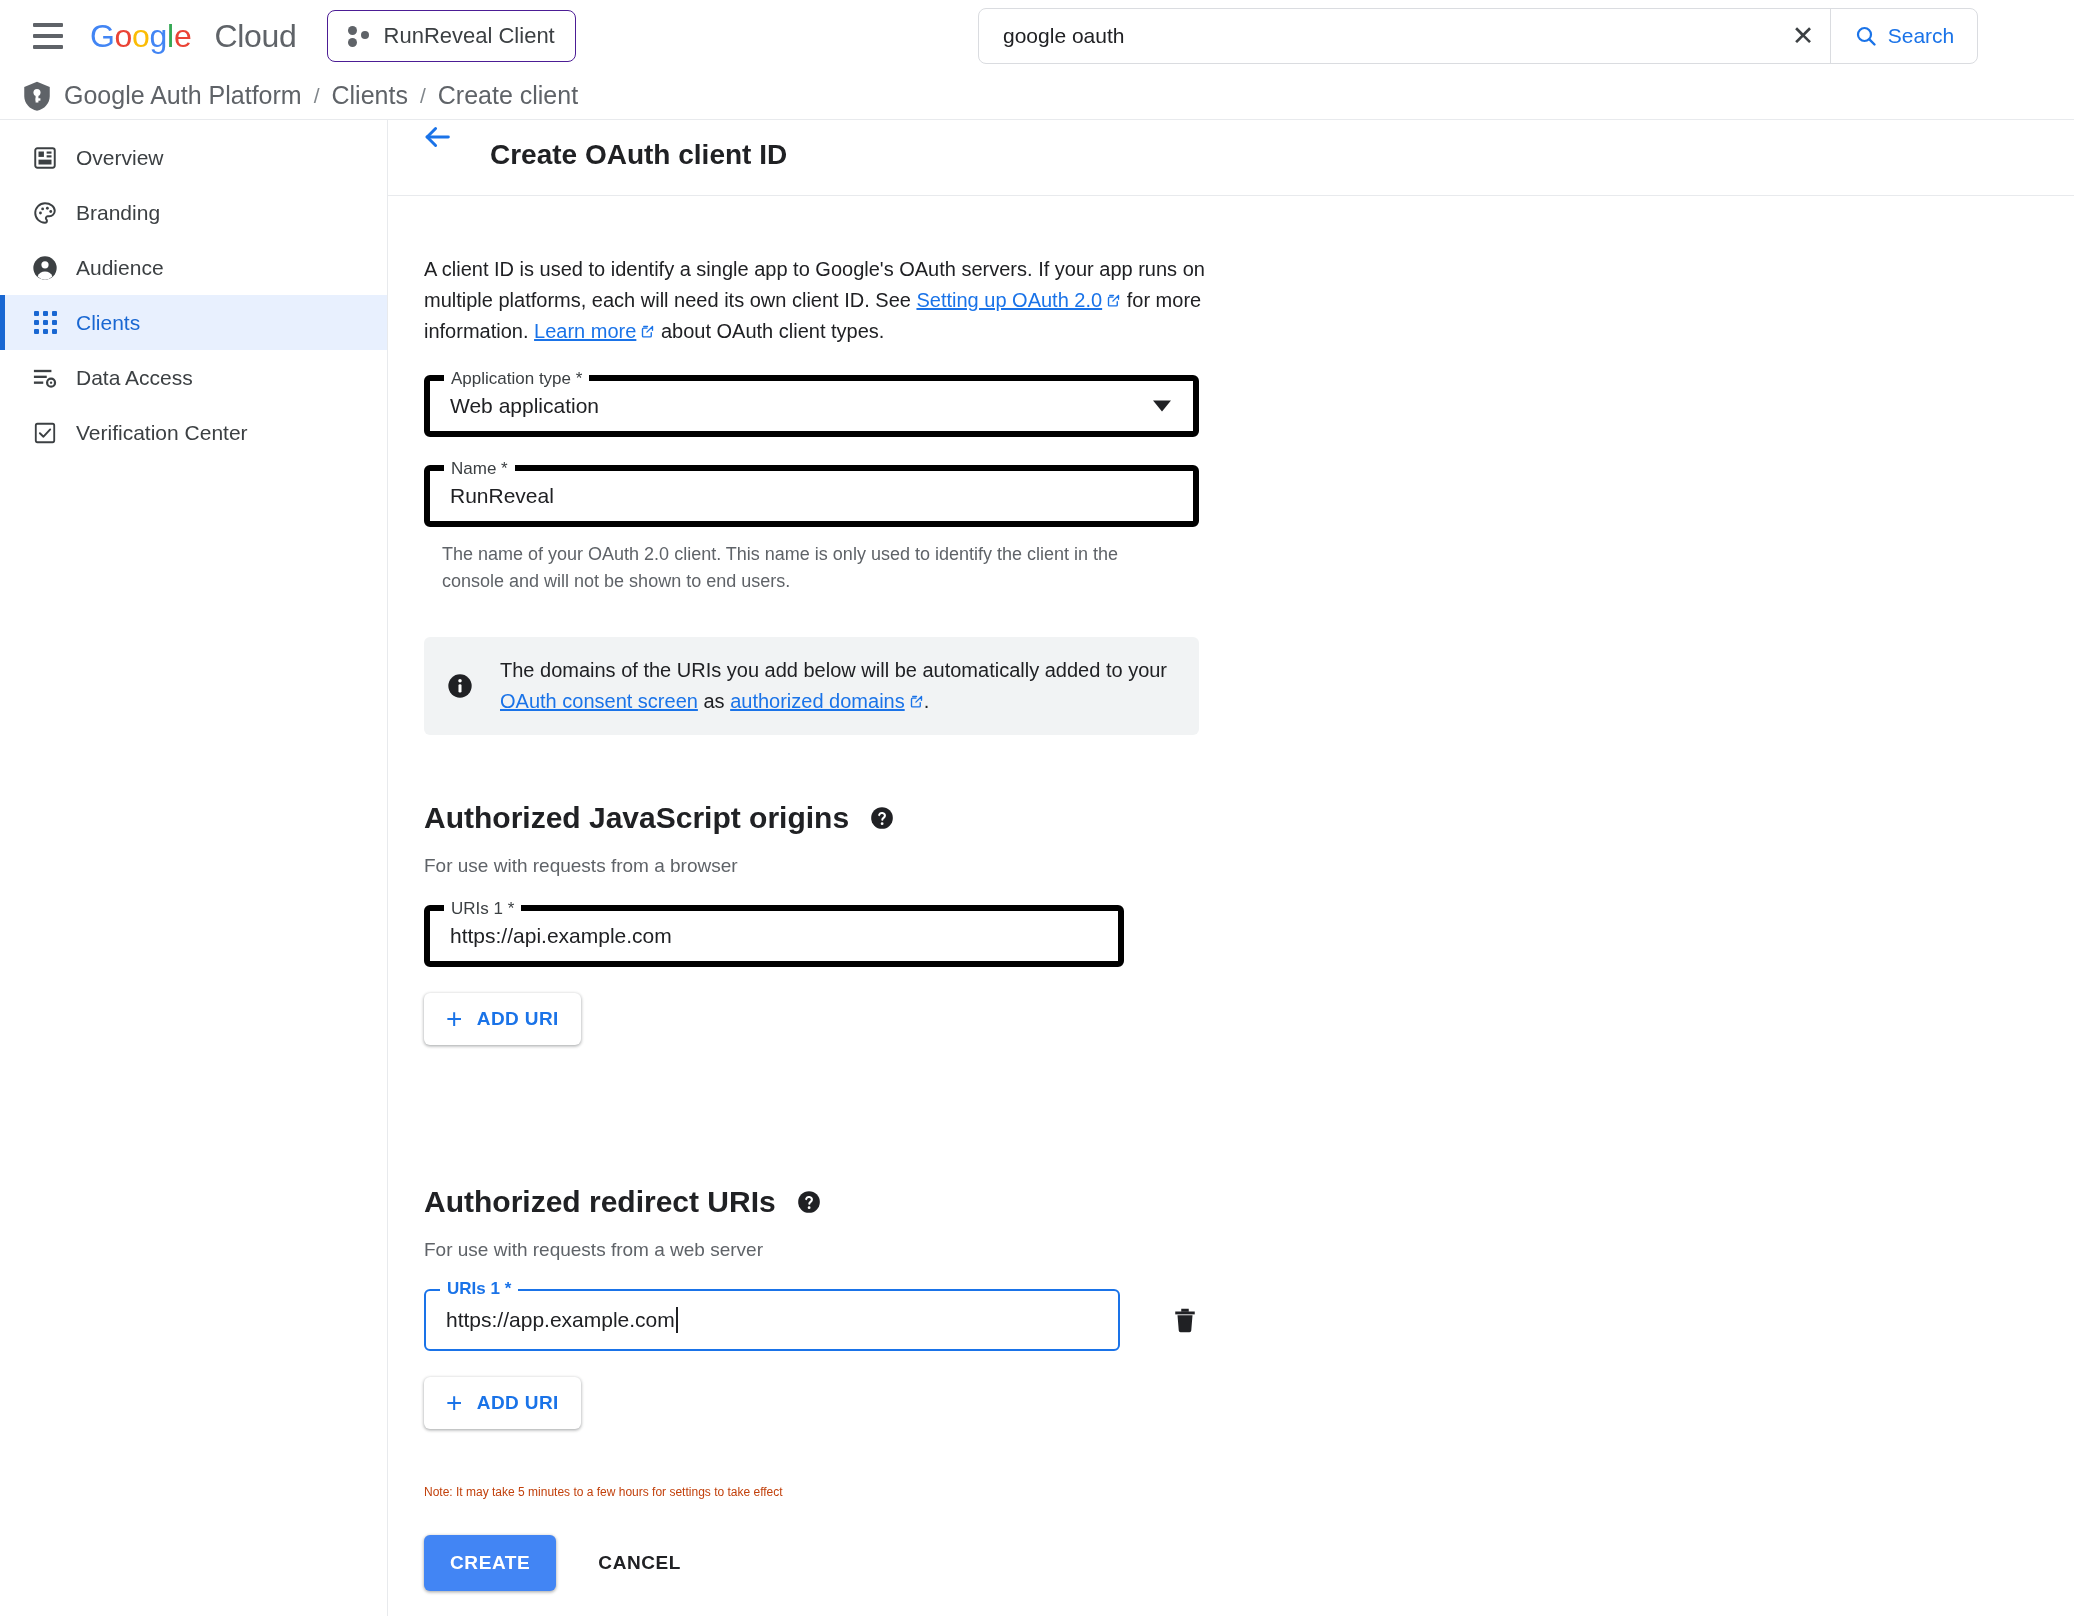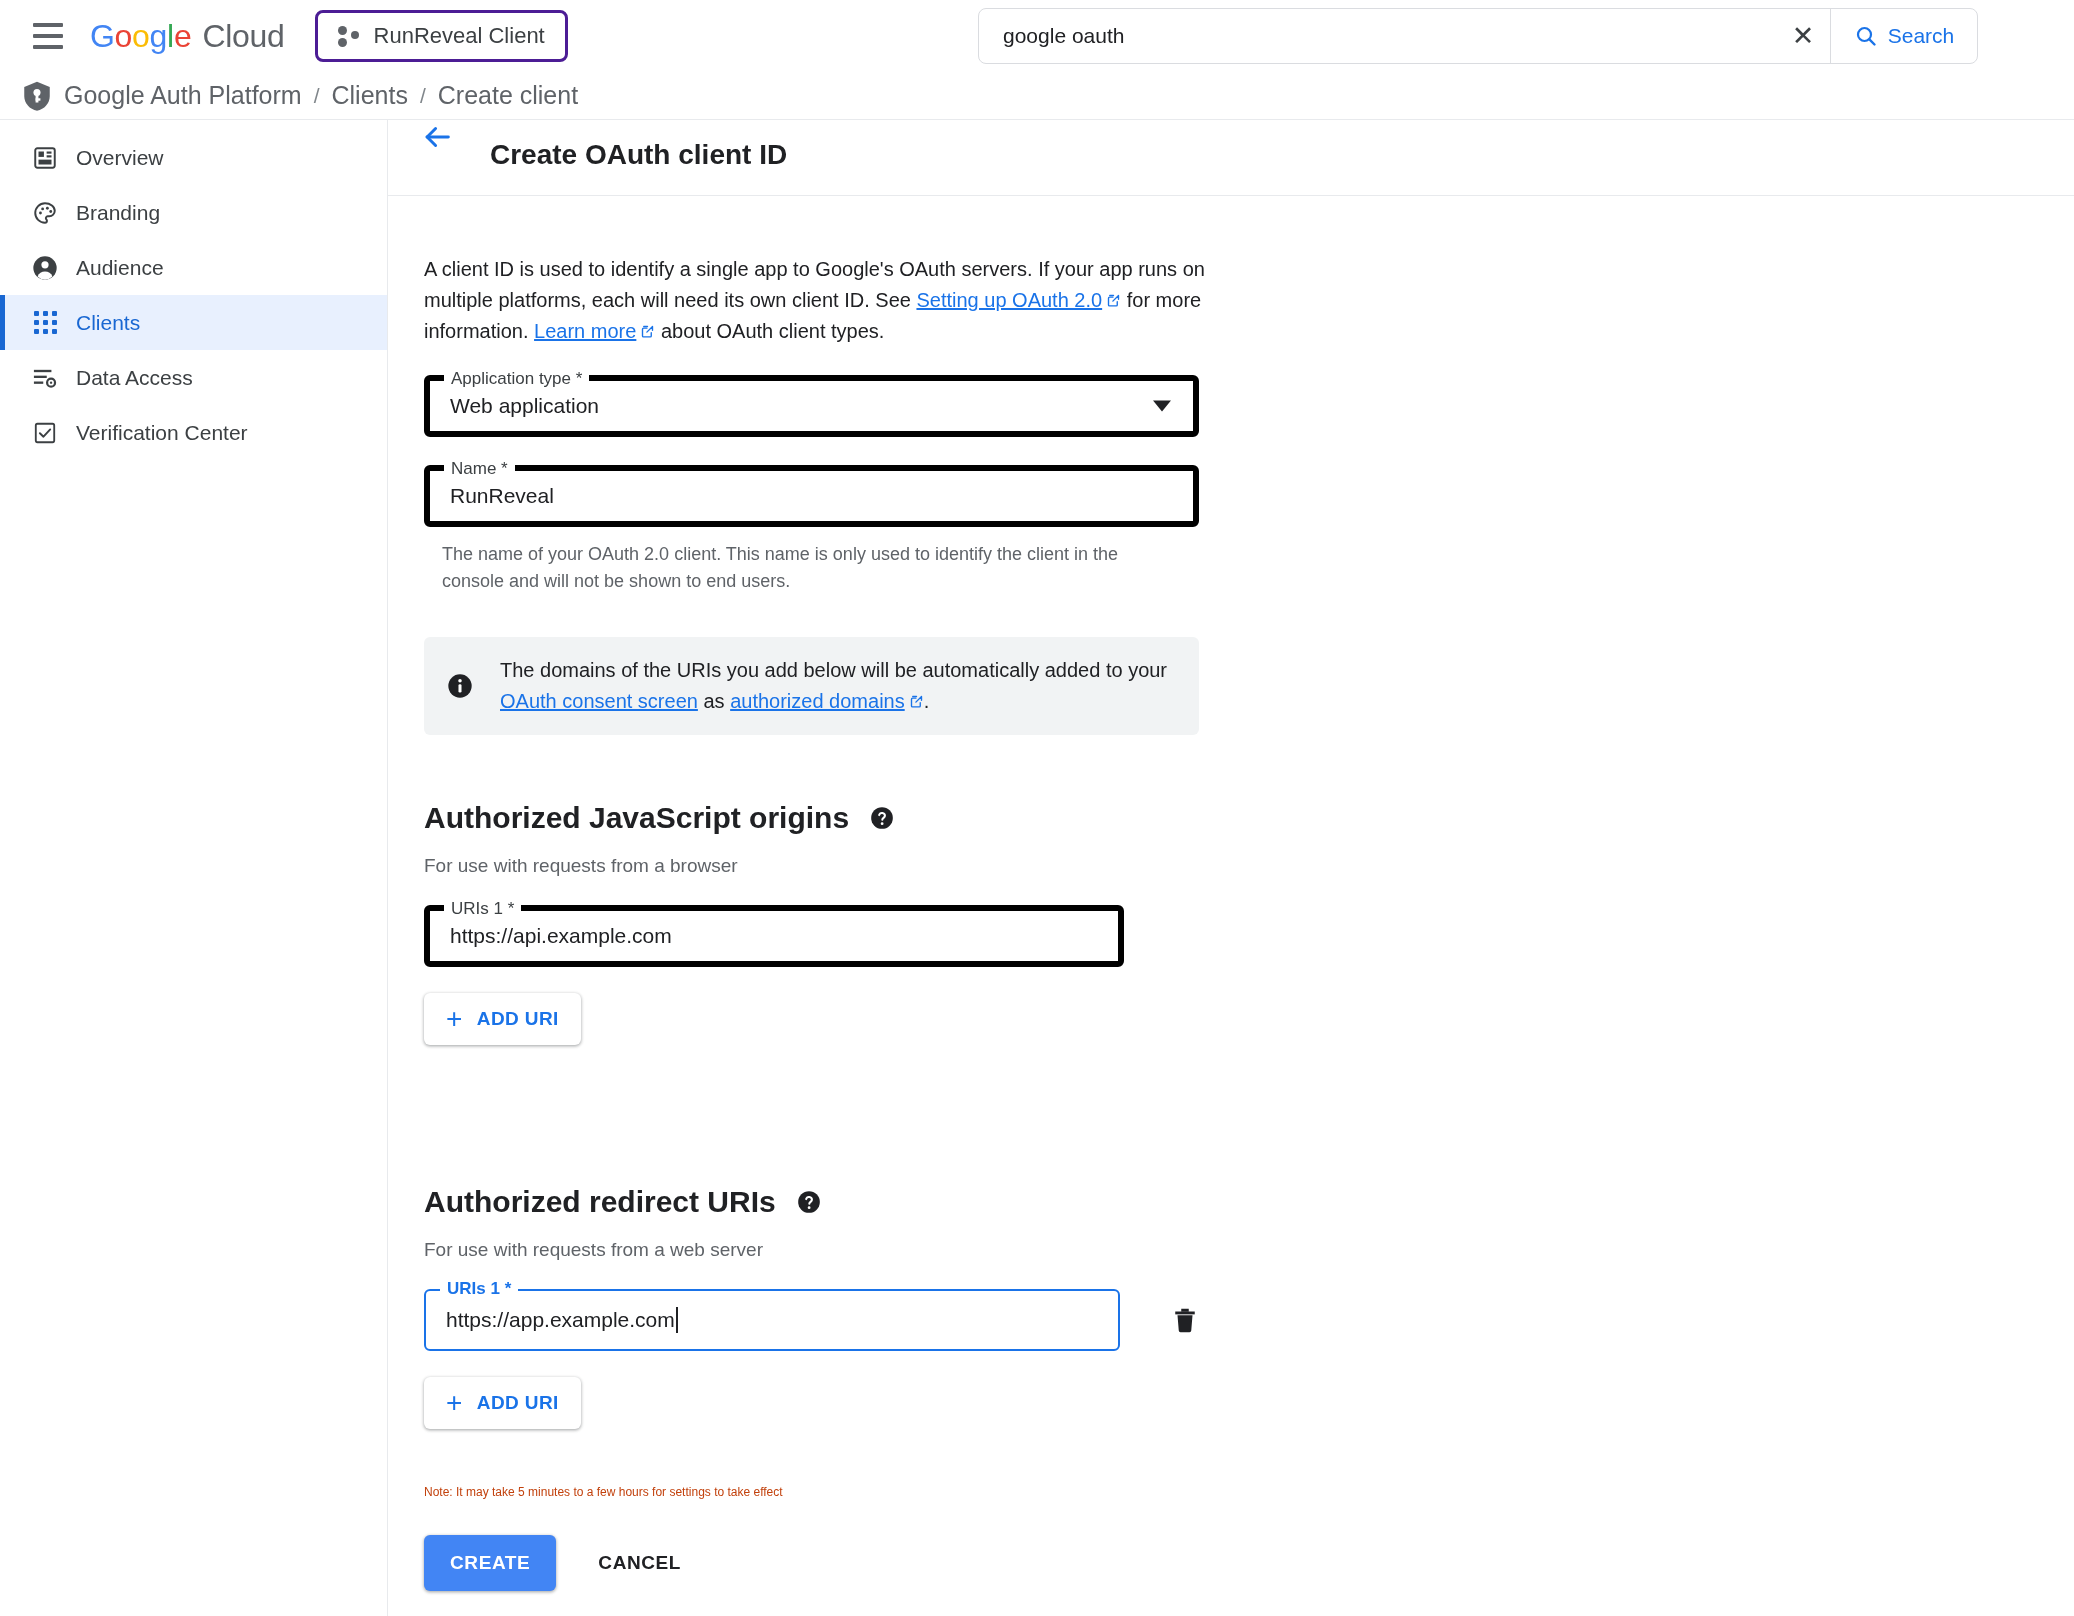--- a/index.html
+++ b/index.html
@@ -27,25 +27,25 @@
   .gclogo {
     margin-left: 18px; display: flex; align-items: baseline;
     font-size: 32px; letter-spacing: -0.3px; white-space: nowrap;
   }
   .gclogo .g1 { color:#4285F4; }
   .gclogo .o1 { color:#EA4335; }
   .gclogo .o2 { color:#FBBC05; }
   .gclogo .g2 { color:#4285F4; }
   .gclogo .l1 { color:#34A853; }
   .gclogo .e1 { color:#EA4335; }
-  .gclogo .cloud { color:#5f6368; margin-left: 11px; font-weight:400; }
+  .gclogo .cloud { color:#5f6368; margin-left: 23px; font-weight:400; }
 
   .project-chip {
     margin-left: 30px; height: 52px; min-width: 238px;
-    border: 3px solid #4c1d95; border-radius: 8px;
+    border: 1px solid #4c1d95; border-radius: 8px;
     display: flex; align-items: center; padding: 0 20px; gap: 14px;
     background:#fff; cursor: pointer;
   }
   .chip-icon { width: 22px; height: 22px; position: relative; flex: none; }
   .chip-icon i {
     position:absolute; background:#5f6368; border-radius:50%;
   }
   .chip-icon i.a { width:9px; height:9px; left:0px; top:1px; }
   .chip-icon i.b { width:8px; height:8px; left:13px; top:6px; }
   .chip-icon i.c { width:9px; height:9px; left:0px; top:13px; }

